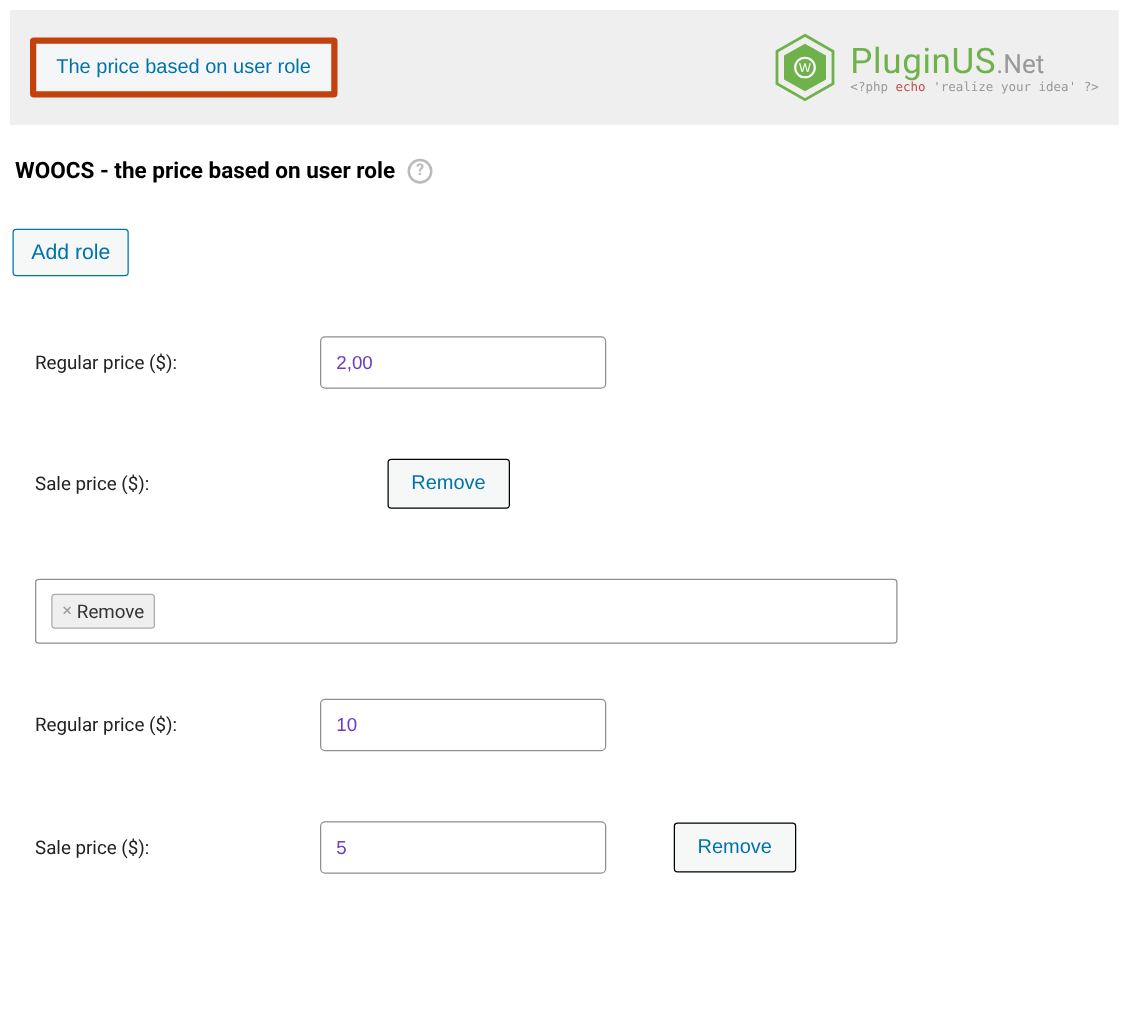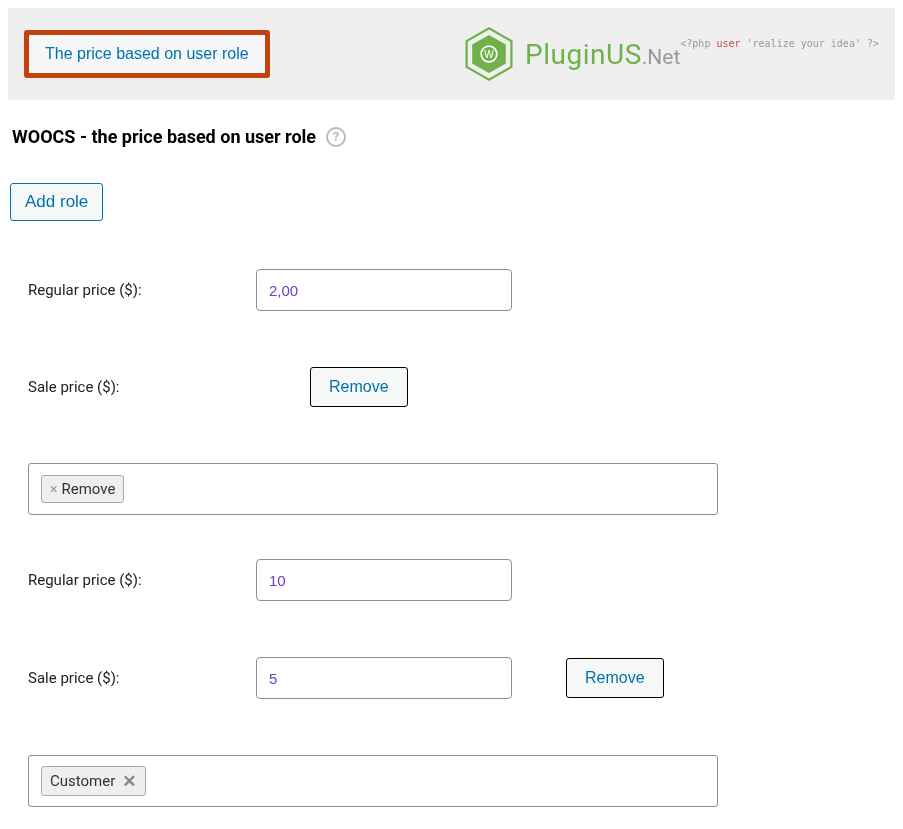--- a/index.html
+++ b/index.html
@@ -31,21 +31,21 @@
       font-size: 16px;
       cursor: pointer;
     }
     .logo-area {
       display: flex;
       align-items: center;
       gap: 8px;
     }
     .logo-text {
       display: flex;
-      flex-direction: row;
+      flex-direction: column;
       align-items: flex-start;
     }
     .logo-main {
       font-size: 28px;
       color: #6fb24c;
       font-weight: 400;
       letter-spacing: 0.5px;
     }
     .logo-suffix {
       color: #999;
@@ -103,21 +103,21 @@
       align-items: center;
       margin-bottom: 56px;
       padding-left: 20px;
     }
     .price-label {
       width: 228px;
       font-size: 15px;
       color: #222;
     }
     .price-input {
-      width: 256px;
+      width: 229px;
       height: 42px;
       border: 1px solid #8c8f94;
       border-radius: 4px;
       padding: 0 12px;
       font-size: 15px;
       color: #6b3cc9;
     }
     .remove-btn {
       background: #f6f7f7;
       border: 1px solid #000000;
@@ -188,21 +188,21 @@
         <polygon points="50,16 80,33 80,67 50,84 20,67 20,33" fill="#6fb24c"></polygon>
         <circle cx="50" cy="50" r="14" fill="none" stroke="#fff" stroke-width="3"></circle>
         <text x="50" y="57" font-size="18" fill="#fff" text-anchor="middle" font-family="sans-serif">W</text>
       </svg>
     </div>
     <div class="logo-text">
       <div>
         <span class="logo-main">PluginUS</span><span class="logo-suffix">.Net</span>
       </div>
       <div class="logo-tag">
-        <span>&lt;?php </span><span class="echo">user</span><span> 'realize your idea' ?&gt;</span>
+        <span>&lt;?php </span><span class="echo">echo</span><span> 'realize your idea' ?&gt;</span>
       </div>
     </div>
   </div>
 </div>
 
 <div class="section-title">
   <span class="section-title-text">WOOCS - the price based on user role</span>
   <span class="help-icon">?</span>
 </div>
 
@@ -230,22 +230,16 @@
 <div class="price-group">
   <div class="price-row">
     <label class="price-label">Regular price ($):</label>
     <input class="price-input" type="text" value="10" style="">
   </div>
   <div class="price-row">
     <label class="price-label">Sale price ($):</label>
     <input class="price-input" type="text" value="5" style="">
     <button class="remove-btn">Remove</button>
   </div>
-  <div class="role-selector">
-    <span class="role-tag">
-      <span>Customer</span>
-      <span class="role-tag-x-after">✕</span>
-    </span>
-  </div>
 </div>
 
 
 
 
 </body></html>

